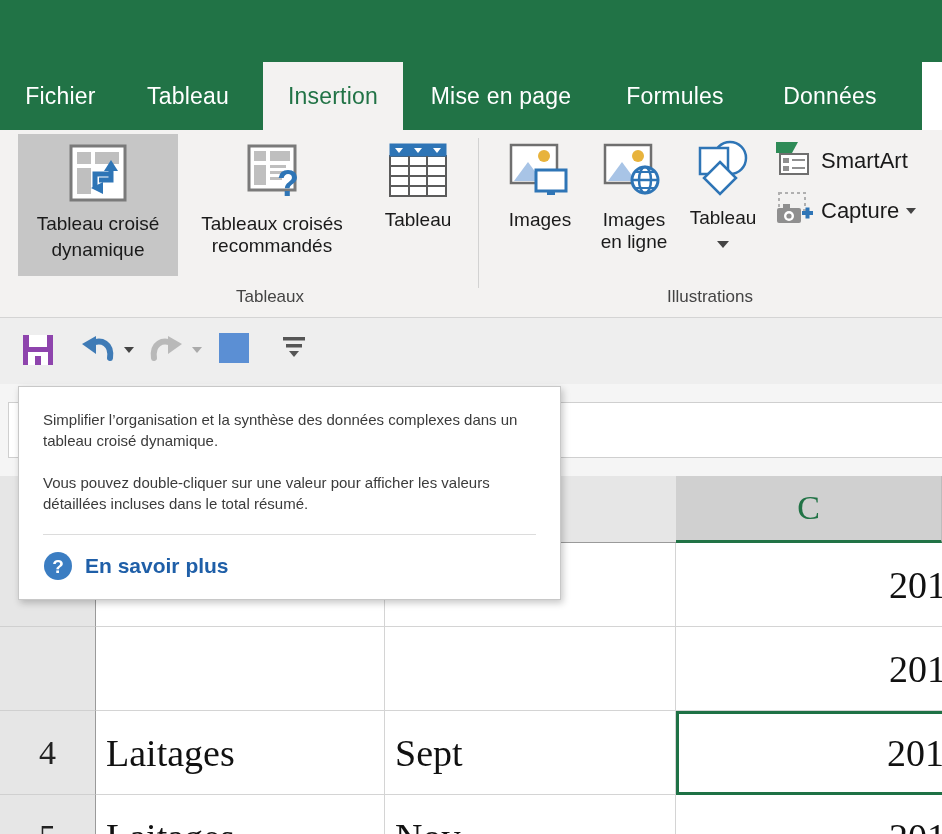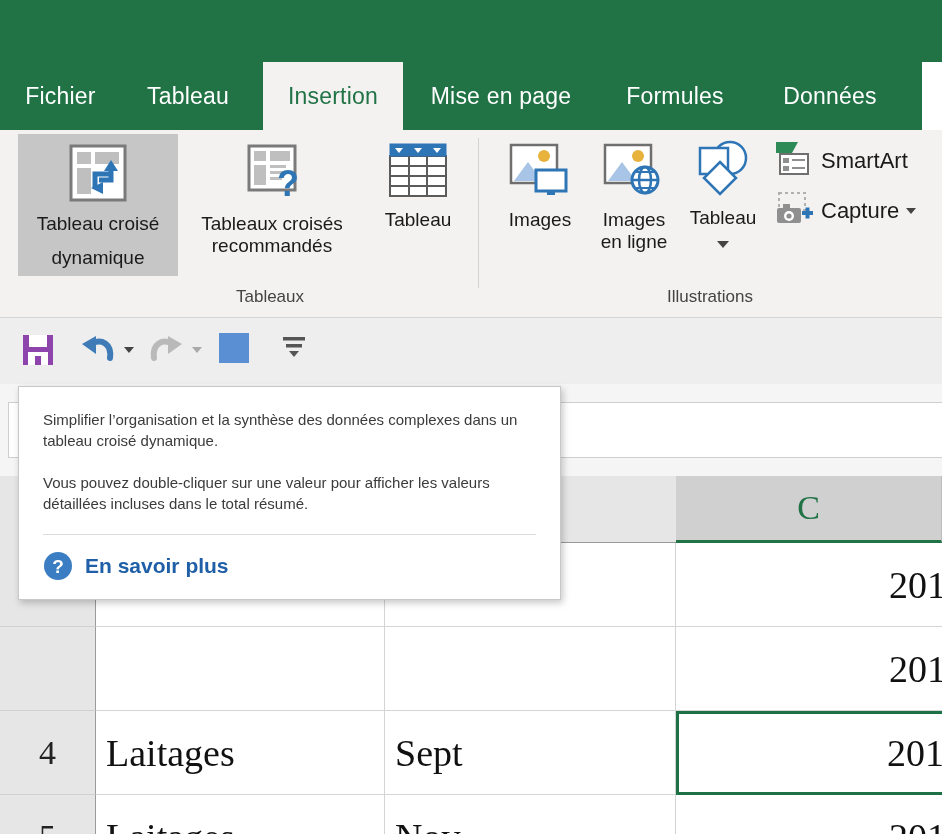--- a/index.html
+++ b/index.html
@@ -190,21 +190,21 @@
           <rect x="12" y="12" width="14" height="12" fill="#bfbfbf"></rect>
           <rect x="30" y="12" width="24" height="12" fill="#bfbfbf"></rect>
           <rect x="12" y="28" width="14" height="26" fill="#bfbfbf"></rect>
           <path d="M30 48 L30 34 L44 34" fill="none" stroke="#2e75b6" stroke-width="5"></path>
           <path d="M46 26 L46 40 L34 40" fill="none" stroke="#2e75b6" stroke-width="5"></path>
           <polygon points="46,20 53,31 39,31" fill="#2e75b6"></polygon>
           <polygon points="26,48 38,42 38,54" fill="#2e75b6"></polygon>
         </svg>
       </span>
       <span class="lbl">Tableau croisé</span>
-      <span class="lbl" style="margin-top:12px">dynamique</span>
+      <span class="lbl" style="margin-top:4px">dynamique</span>
     </div>
 
     <div class="rbtn" style="left:182px;width:180px;height:142px;">
       <span class="icon">
         <svg width="66" height="66" viewBox="0 0 66 66">
           <rect x="10" y="6" width="46" height="44" fill="#ffffff" stroke="#7a7a7a" stroke-width="3"></rect>
           <rect x="15" y="11" width="12" height="10" fill="#bfbfbf"></rect>
           <rect x="31" y="11" width="20" height="10" fill="#bfbfbf"></rect>
           <rect x="15" y="25" width="12" height="20" fill="#bfbfbf"></rect>
           <rect x="31" y="25" width="16" height="3" fill="#bfbfbf"></rect>

